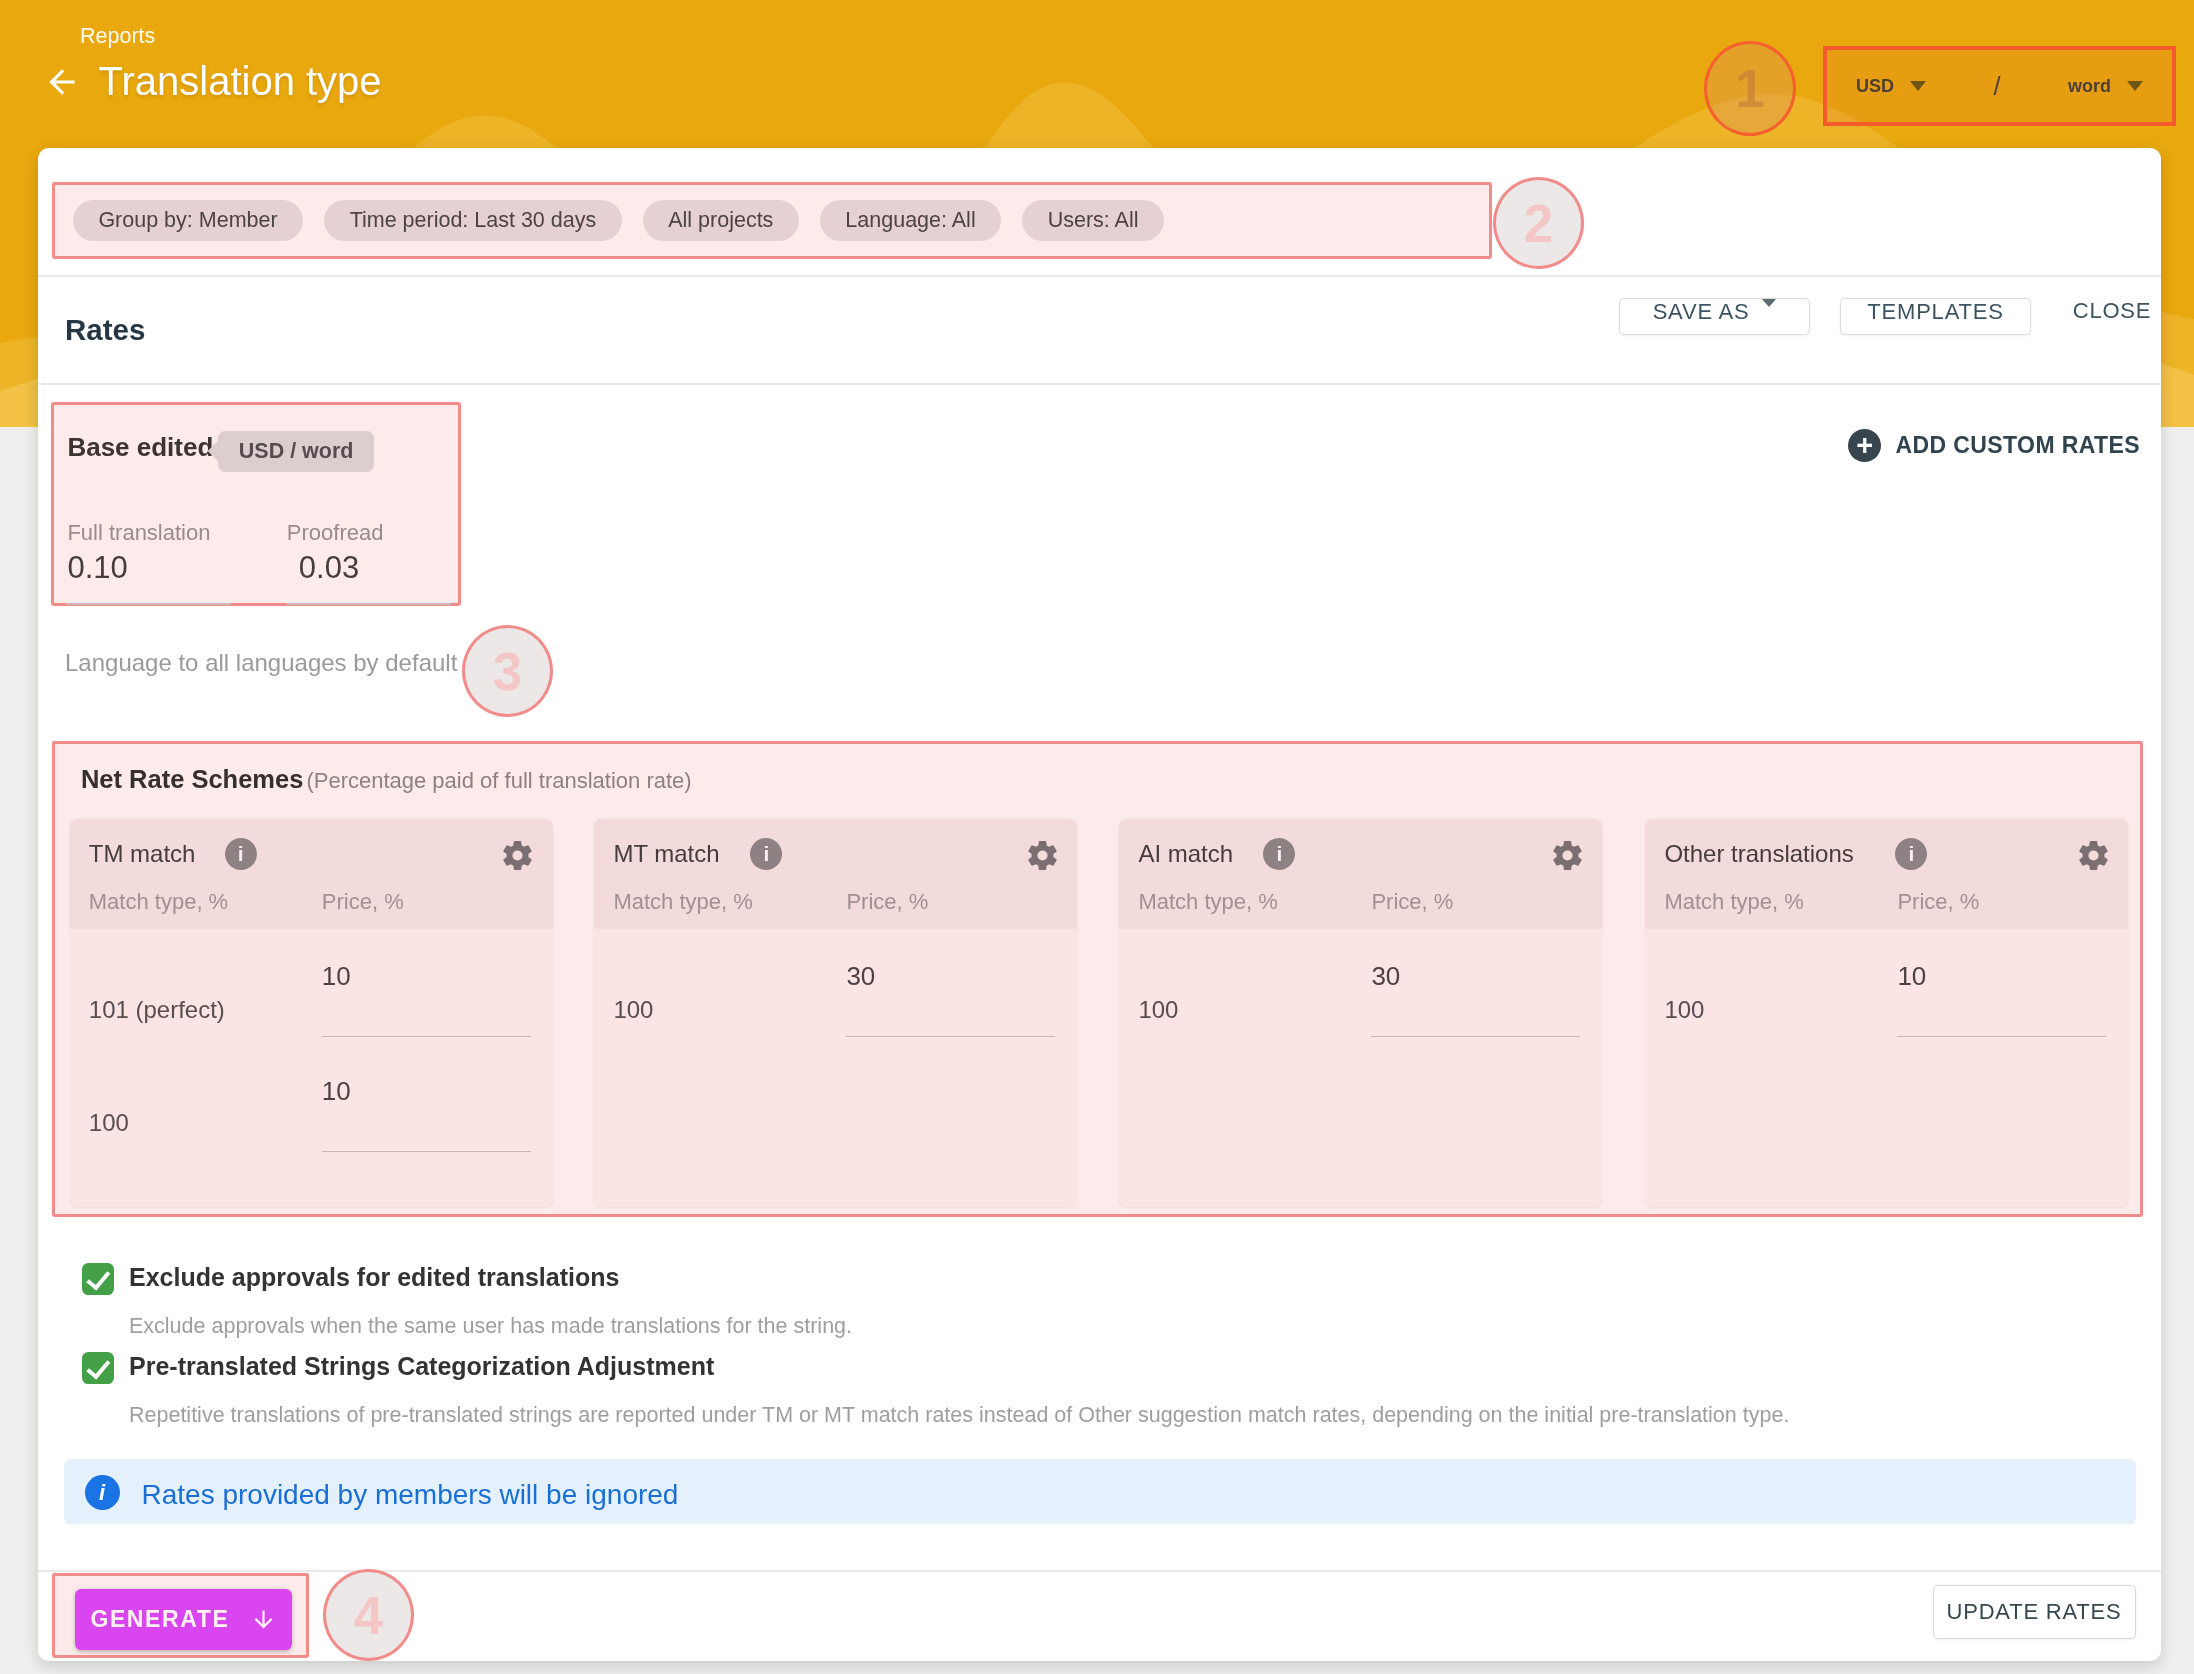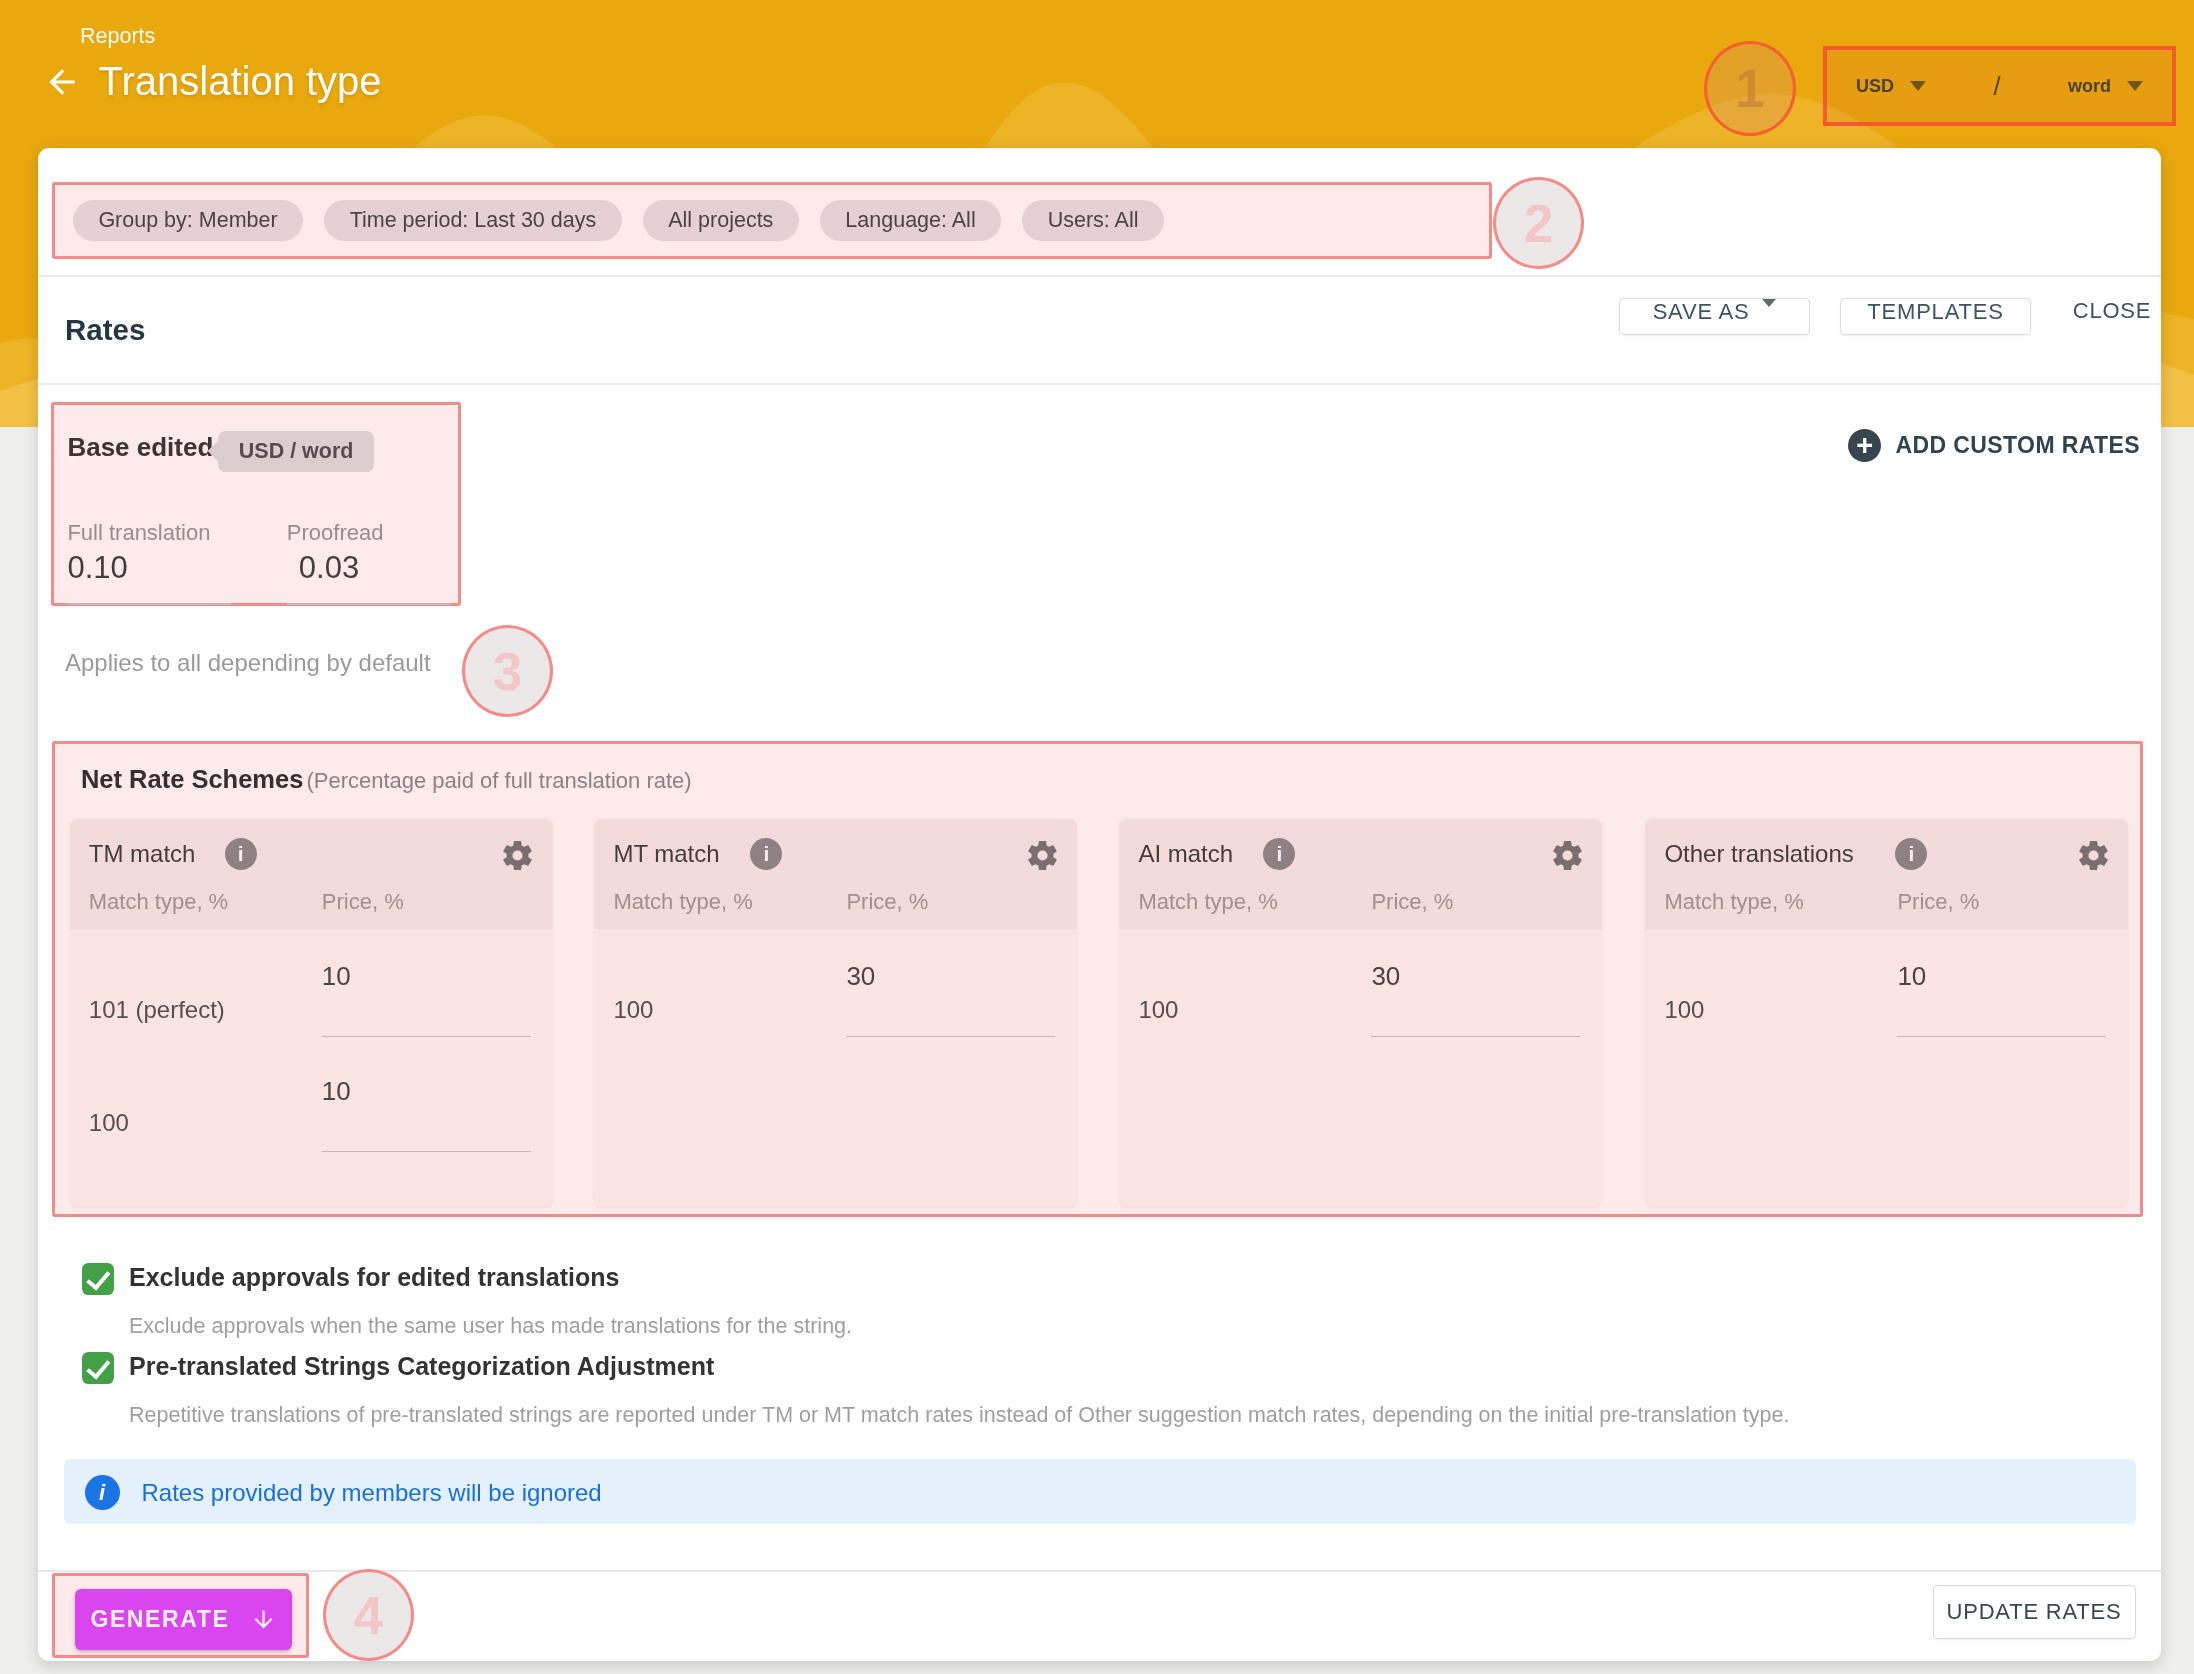--- a/index.html
+++ b/index.html
@@ -89,21 +89,21 @@
   .sc-price{position:absolute;left:252px;width:209px;height:75px;border-bottom:1.6px solid #c9b4b6;font-size:26px;color:#4c4244;cursor:text;}
   
   .checkbox{position:absolute;left:44px;width:32px;height:32px;border-radius:6.4px;background:#43a047;cursor:pointer;}
   .checkbox::after{content:"";position:absolute;left:10.4px;top:4px;width:8.8px;height:17.5px;border:solid #fff;border-width:0 4px 4px 0;transform:rotate(40deg);}
   .cb-label{position:absolute;left:91px;font-size:25px;font-weight:700;color:#333333;}
   .cb-desc{position:absolute;left:91px;font-size:21.5px;color:#9e9e9e;}
   
   .banner{position:absolute;left:25.5px;top:1311px;width:2072px;height:65px;background:#e4f1fc;border-radius:6.4px;}
   .banner-icon{position:absolute;left:21px;top:16px;width:35px;height:35px;border-radius:50%;background:#1b74e4;}
   .banner-icon::after{content:"i";position:absolute;left:0;top:0;width:100%;height:100%;display:flex;align-items:center;justify-content:center;color:#fff;font-size:22px;font-weight:700;font-style:italic;}
-  .banner-text{position:absolute;left:78px;top:20px;font-size:24px;font-weight:500;color:#1a6fd4;}
+  .banner-text{position:absolute;left:78px;top:20px;font-size:28px;font-weight:500;color:#1a6fd4;}
   
   .generate-btn{
     position:absolute;left:20px;top:12.8px;width:217px;height:61px;background:#d946ef;border-radius:6.4px;border:none;
     display:flex;align-items:center;justify-content:center;gap:21px;cursor:pointer;box-shadow:0 1.6px 4px rgba(0,0,0,.25);
   }
   .generate-label{color:#fdf0f1;font-size:23px;font-weight:700;letter-spacing:1.6px;}
   .down-arrow{width:27px;height:27px;fill:#fdf0f1;}
   .update-btn{
     position:absolute;right:25.5px;top:1437px;width:203px;height:54px;box-sizing:border-box;
     border:1.6px solid #d9d9d9;border-radius:4.8px;background:#fff;display:flex;align-items:center;justify-content:center;
@@ -184,21 +184,21 @@
     <div class="field-label" style="left:233px;top:115px;">Proofread</div>
     <div class="field-value" style="left:245px;top:145px;">0.03</div>
     <div class="field-line" style="left:233px;top:198px;"></div>
   </div>
 
   <div class="add-custom">
     <span class="plus-icon"></span>
     <span class="add-custom-label">ADD CUSTOM RATES</span>
   </div>
 
-  <div class="note-text">Applies to all depending by default</div>
+  <div class="note-text">Language to all languages by default</div>
   <div class="annot-circle" style="left:424px;top:477px;width:85px;height:86px;">
     <span>3</span>
   </div>
 
   <div class="annot-box" style="left:14.4px;top:593px;width:2091px;height:476px;">
     <div class="net-head">
       <span class="net-title">Net Rate Schemes</span>
       <span class="net-sub">(Percentage paid of full translation rate)</span>
     </div>
 

